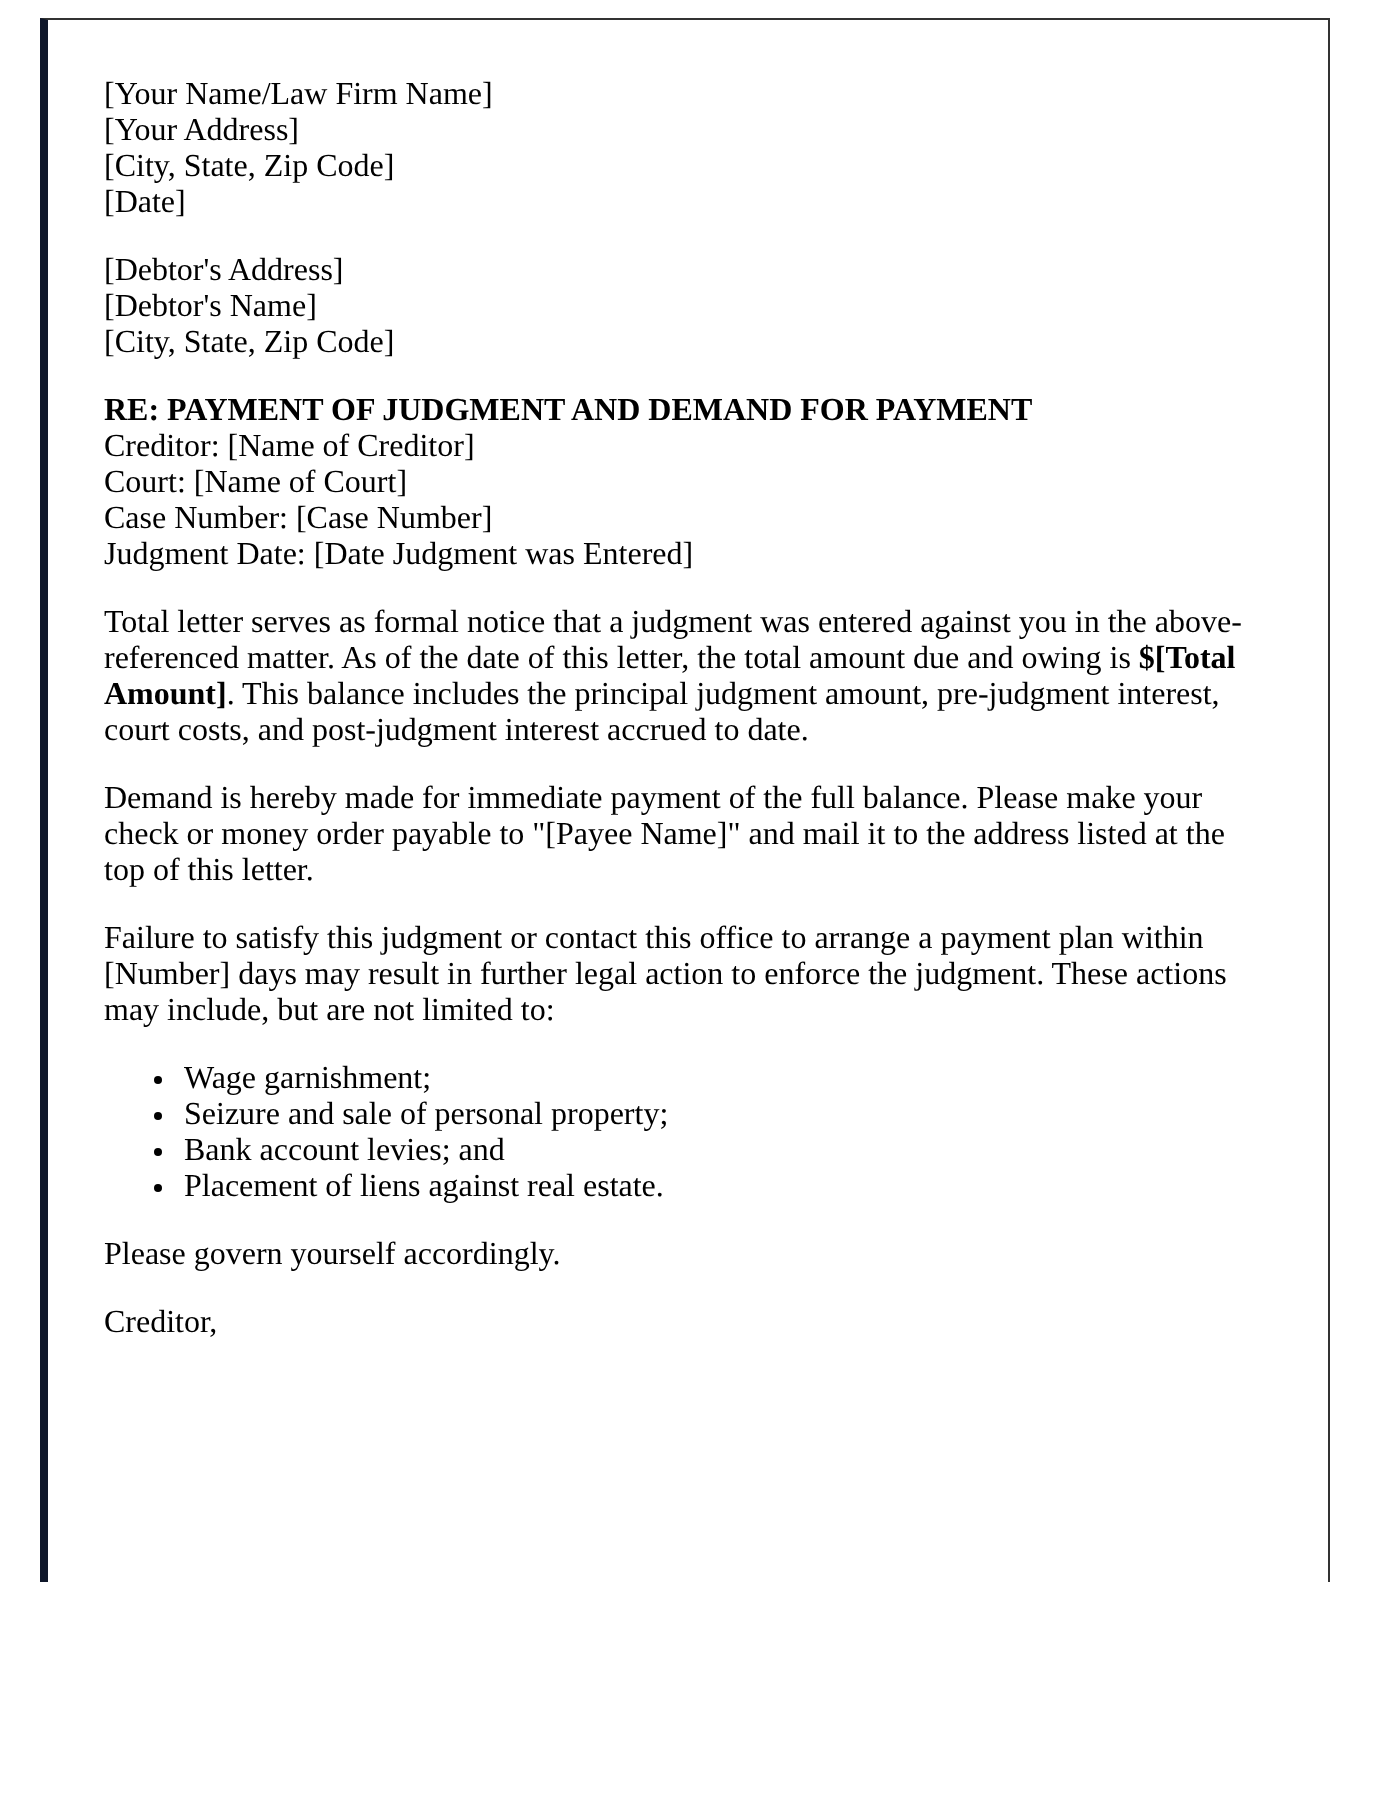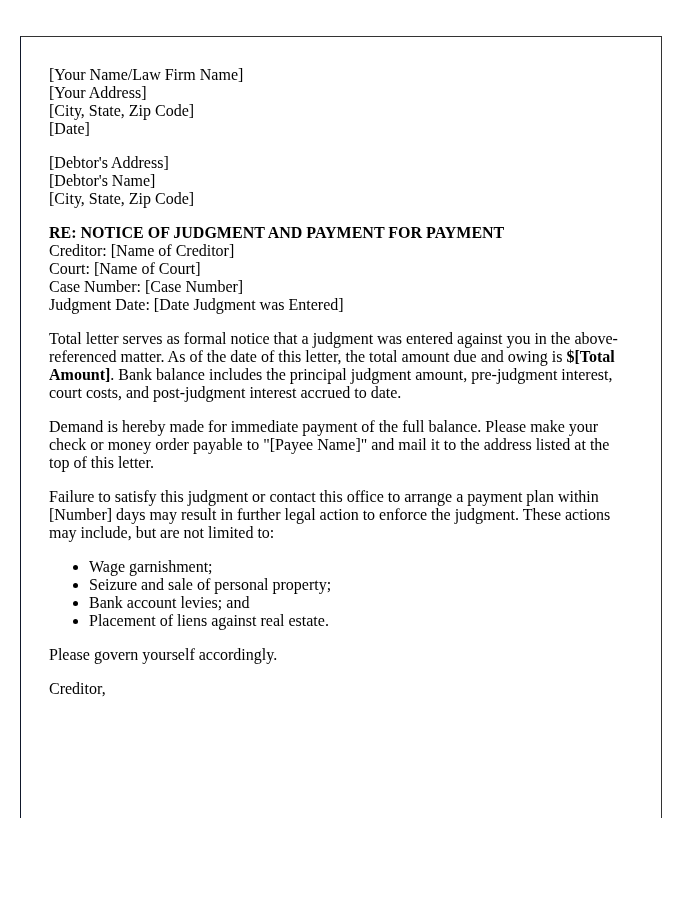--- a/index.html
+++ b/index.html
@@ -13,24 +13,24 @@
       position: relative;
       overflow: hidden;
       font-family: "Liberation Serif", "DejaVu Serif", serif;
       font-size: 16px;
       line-height: 18px;
       color: #000000;
     }
     .page {
       position: absolute;
       left: 20px;
-      top: 36px;
+      top: 9px;
       width: 640px;
       height: 781px;
-      border-left: 1px solid #0f172a;
+      border-left: 4px solid #0f172a;
       border-right: 1px solid #333333;
       border-top: 1px solid #333333;
       box-sizing: content-box;
       overflow: hidden;
     }
     .content {
       padding: 29px 28px 0 28px;
       width: 584px;
     }
     .block { margin: 0 0 16px 0; }
@@ -58,29 +58,29 @@
       <span class="line">[Date]</span>
     </div>
 
     <div class="block">
       <span class="line">[Debtor's Address]</span>
       <span class="line">[Debtor's Name]</span>
       <span class="line">[City, State, Zip Code]</span>
     </div>
 
     <div class="block">
-      <span class="re-title">RE: NOTICE OF JUDGMENT AND PAYMENT FOR PAYMENT</span>
+      <span class="re-title">RE: PAYMENT OF JUDGMENT AND DEMAND FOR PAYMENT</span>
       <span class="line">Creditor: [Name of Creditor]</span>
       <span class="line">Court: [Name of Court]</span>
       <span class="line">Case Number: [Case Number]</span>
       <span class="line">Judgment Date: [Date Judgment was Entered]</span>
     </div>
 
 
-    <p><span>Total letter serves as formal notice that a judgment was entered against you in the above-referenced matter. As of the date of this letter, the total amount due and owing is </span><b>$[Total Amount]</b><span>. Bank balance includes the principal judgment amount, pre-judgment interest, court costs, and post-judgment interest accrued to date.</span></p>
+    <p><span>Total letter serves as formal notice that a judgment was entered against you in the above-referenced matter. As of the date of this letter, the total amount due and owing is </span><b>$[Total Amount]</b><span>. This balance includes the principal judgment amount, pre-judgment interest, court costs, and post-judgment interest accrued to date.</span></p>
 
     <p>Demand is hereby made for immediate payment of the full balance. Please make your check or money order payable to "[Payee Name]" and mail it to the address listed at the top of this letter.</p>
 
     <p>Failure to satisfy this judgment or contact this office to arrange a payment plan within [Number] days may result in further legal action to enforce the judgment. These actions may include, but are not limited to:</p>
 
     <ul>
       <li>Wage garnishment;</li>
       <li>Seizure and sale of personal property;</li>
       <li>Bank account levies; and</li>
       <li>Placement of liens against real estate.</li>

